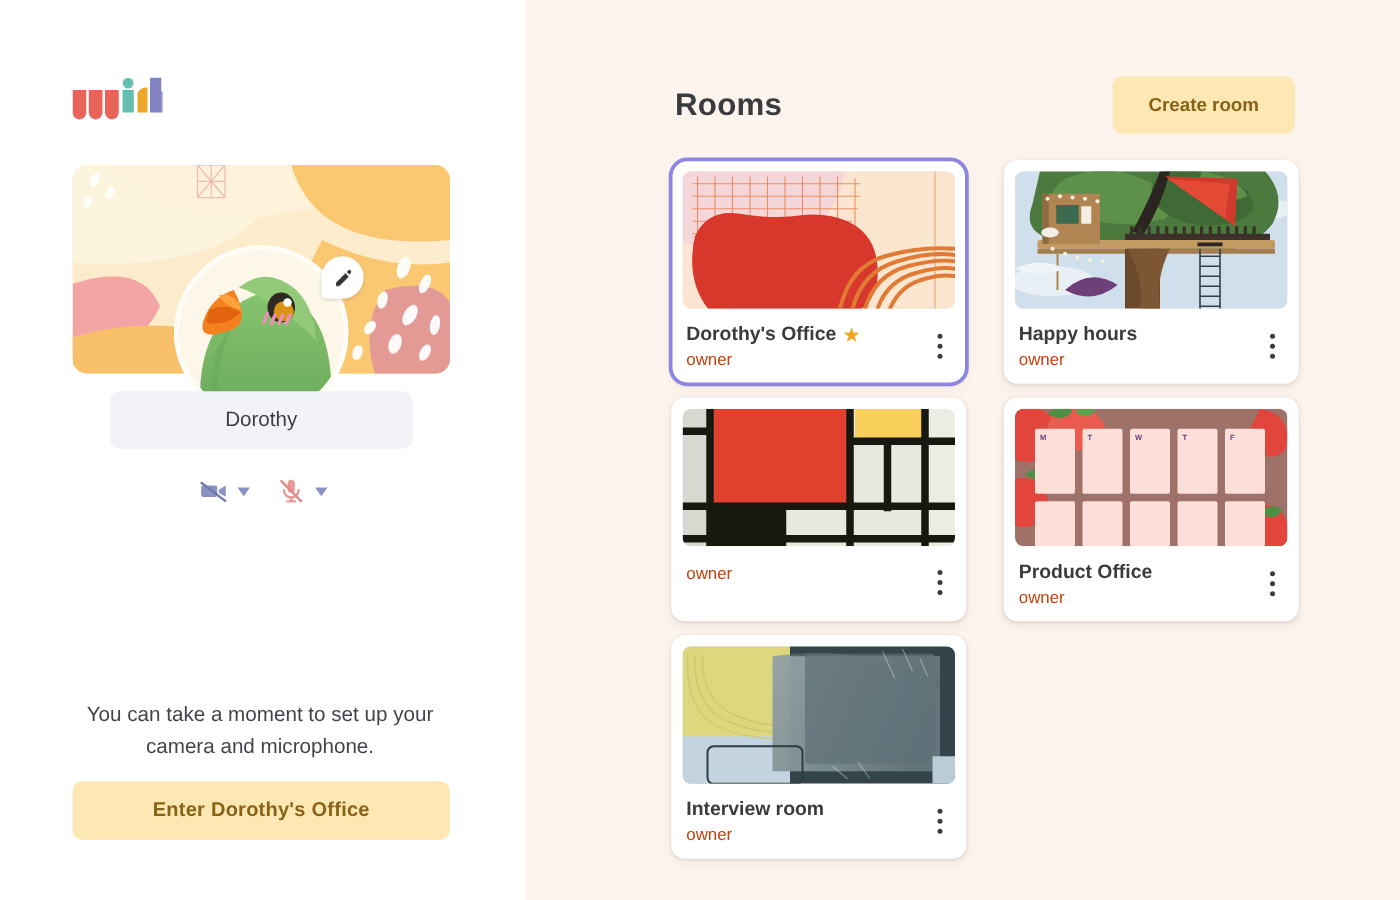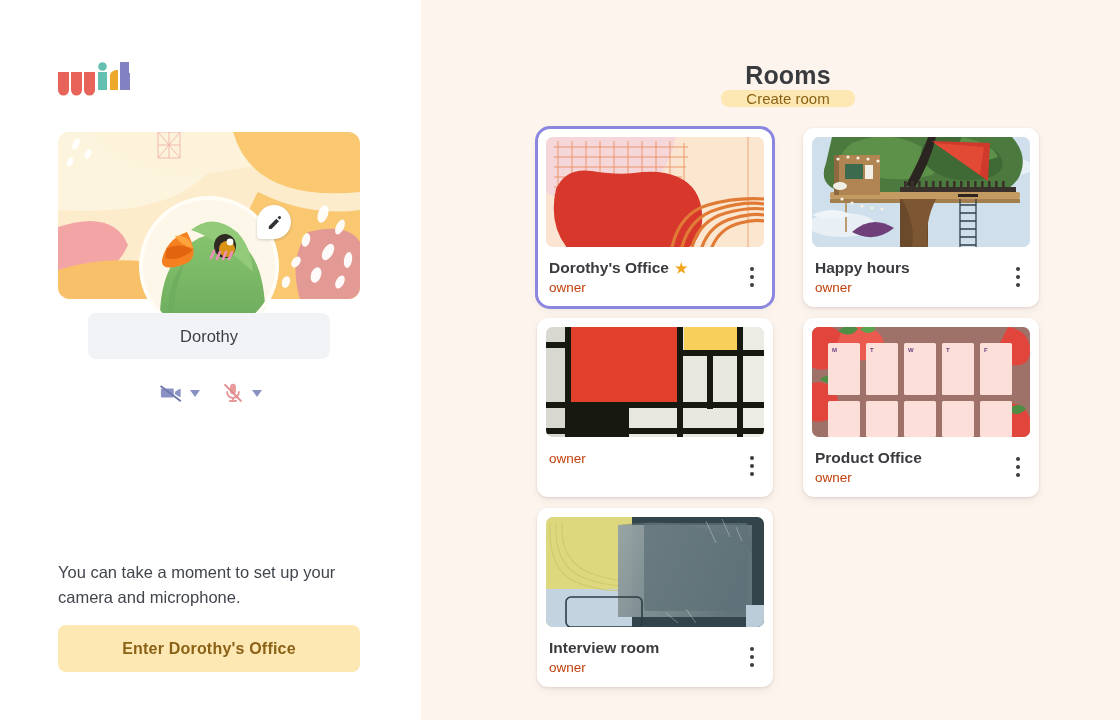--- a/index.html
+++ b/index.html
@@ -58,47 +58,47 @@
   .media-row {
     position: absolute; left: 0; top: 382px; width: 421px;
     display: flex; align-items: center; justify-content: center; gap: 22px;
   }
   .media-ctl { display: flex; align-items: center; gap: 8px; cursor: pointer; }
   .caret { width: 0; height: 0; border-left: 5px solid transparent;
            border-right: 5px solid transparent; border-top: 7px solid #8a92c4; cursor: pointer; }
 
   .helper-text {
     position: absolute; left: 58px; top: 560px; width: 300px;
-    font-size: 16.5px; line-height: 25px; color: #41464d;
+    font-size: 16.5px; line-height: 25px; color: #41464d; text-align: center;
   }
   .enter-button {
     position: absolute; left: 58px; top: 625px;
     width: 302px; height: 47px;
     background: #fde8b4; border: none; border-radius: 8px;
     color: #8a6216; font-size: 16px; font-weight: bold;
     letter-spacing: .2px; cursor: pointer;
     font-family: "Liberation Sans", sans-serif;
   }
 
   
   .right-panel {
     flex: 1 1 auto; height: 720px;
     background: #fdf4ee;
     position: relative;
   }
   .rooms-header {
     position: absolute; left: 119px; top: 61px;
     width: 496px; height: 46px;
-    display: flex; align-items: center; justify-content: space-between; flex-direction: column;
+    display: flex; align-items: center; justify-content: space-between;
   }
   .rooms-title { font-size: 25px; font-weight: bold; color: #3a3b3f; letter-spacing: .2px; }
   .create-room-btn {
-    width: 134px; height: 46px; border: none; border-radius: 8px;
+    width: 146px; height: 46px; border: none; border-radius: 8px;
     background: #fde8b4; color: #8a6216;
-    font-size: 15px; font-weight: normal; cursor: pointer;
+    font-size: 15px; font-weight: bold; cursor: pointer;
     font-family: "Liberation Sans", sans-serif;
   }
 
   .rooms-grid {
     position: absolute; left: 116px; top: 128px;
     width: 516px;
     display: flex; flex-wrap: wrap; gap: 11px 30px;
     align-content: flex-start;
   }
   .room-card {

